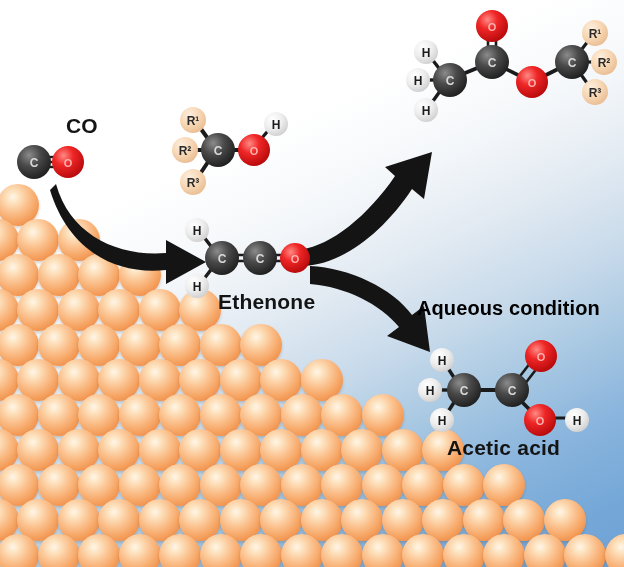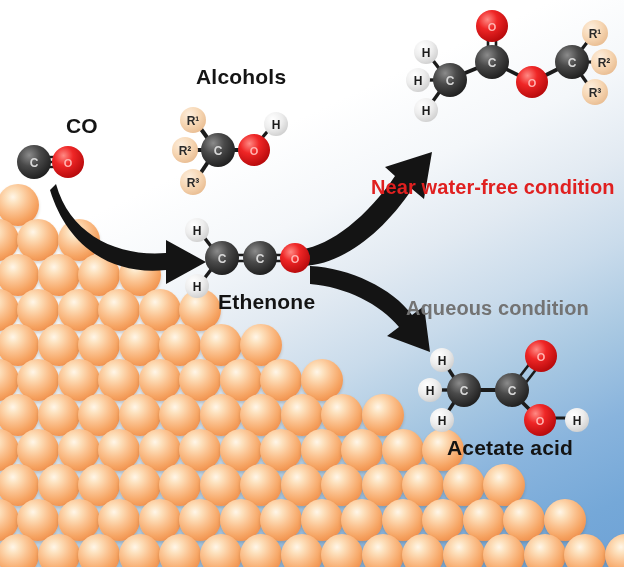--- a/index.html
+++ b/index.html
@@ -259,21 +259,20 @@
       <circle cx="25" cy="84" r="13" fill="url(#gR)"></circle>
       <text x="25" y="89" text-anchor="middle" font-family="Liberation Sans, sans-serif" font-size="12" font-weight="700" fill="#2a2a2a">R³</text>
       <circle cx="50" cy="52" r="17" fill="url(#gC)"></circle>
       <text x="50" y="57" text-anchor="middle" font-family="Liberation Sans, sans-serif" font-size="12" font-weight="700" fill="#d8d8d8">C</text>
       <circle cx="86" cy="52" r="16" fill="url(#gO)"></circle>
       <text x="86" y="57" text-anchor="middle" font-family="Liberation Sans, sans-serif" font-size="11" font-weight="700" fill="#ffb3b0">O</text>
       <circle cx="108" cy="26" r="12" fill="url(#gH)"></circle>
       <text x="108" y="31" text-anchor="middle" font-family="Liberation Sans, sans-serif" font-size="12" font-weight="700" fill="#1c1c1c">H</text>
     </svg>
   </div>
-  <div class="mol-label" style="left:196px; top:65px;">Alcohols</div>
 
   <div class="molecule" style="left:178px; top:216px;">
     <svg class="mol-svg" width="140" height="80" viewBox="0 0 140 80">
       <line x1="42" y1="42" x2="22" y2="16" stroke="#1b1b1b" stroke-width="3.4"></line>
       <line x1="42" y1="42" x2="22" y2="68" stroke="#1b1b1b" stroke-width="3.4"></line>
       <line x1="42" y1="39" x2="82" y2="39" stroke="#1b1b1b" stroke-width="2.6"></line>
       <line x1="42" y1="45" x2="82" y2="45" stroke="#1b1b1b" stroke-width="2.6"></line>
       <line x1="82" y1="39" x2="116" y2="39" stroke="#1b1b1b" stroke-width="2.6"></line>
       <line x1="82" y1="45" x2="116" y2="45" stroke="#1b1b1b" stroke-width="2.6"></line>
       <circle cx="19" cy="14" r="12" fill="url(#gH)"></circle>
@@ -349,20 +348,19 @@
       <circle cx="102" cy="56" r="17" fill="url(#gC)"></circle>
       <text x="102" y="61" text-anchor="middle" font-family="Liberation Sans, sans-serif" font-size="12" font-weight="700" fill="#d8d8d8">C</text>
       <circle cx="131" cy="22" r="16" fill="url(#gO)"></circle>
       <text x="131" y="27" text-anchor="middle" font-family="Liberation Sans, sans-serif" font-size="11" font-weight="700" fill="#ffb3b0">O</text>
       <circle cx="130" cy="86" r="16" fill="url(#gO)"></circle>
       <text x="130" y="91" text-anchor="middle" font-family="Liberation Sans, sans-serif" font-size="11" font-weight="700" fill="#ffb3b0">O</text>
       <circle cx="167" cy="86" r="12" fill="url(#gH)"></circle>
       <text x="167" y="91" text-anchor="middle" font-family="Liberation Sans, sans-serif" font-size="12" font-weight="700" fill="#1c1c1c">H</text>
     </svg>
   </div>
-  <div class="mol-label" style="left:447px; top:436px;">Acetate acid</div>
-
-  <div class="cond-text" style="left:371px; top:176px; color:#e02020;">Near water-free condition</div>
-
-  <div class="cond-text" style="left:406px; top:297px; color:#737373;">Aqueous condition</div>
+  <div class="mol-label" style="left:447px; top:436px;">Acetic acid</div>
+
+
+  <div class="cond-text" style="left:417px; top:297px; color:#000000;">Aqueous condition</div>
 
 
 </div>
 
 </body></html>

